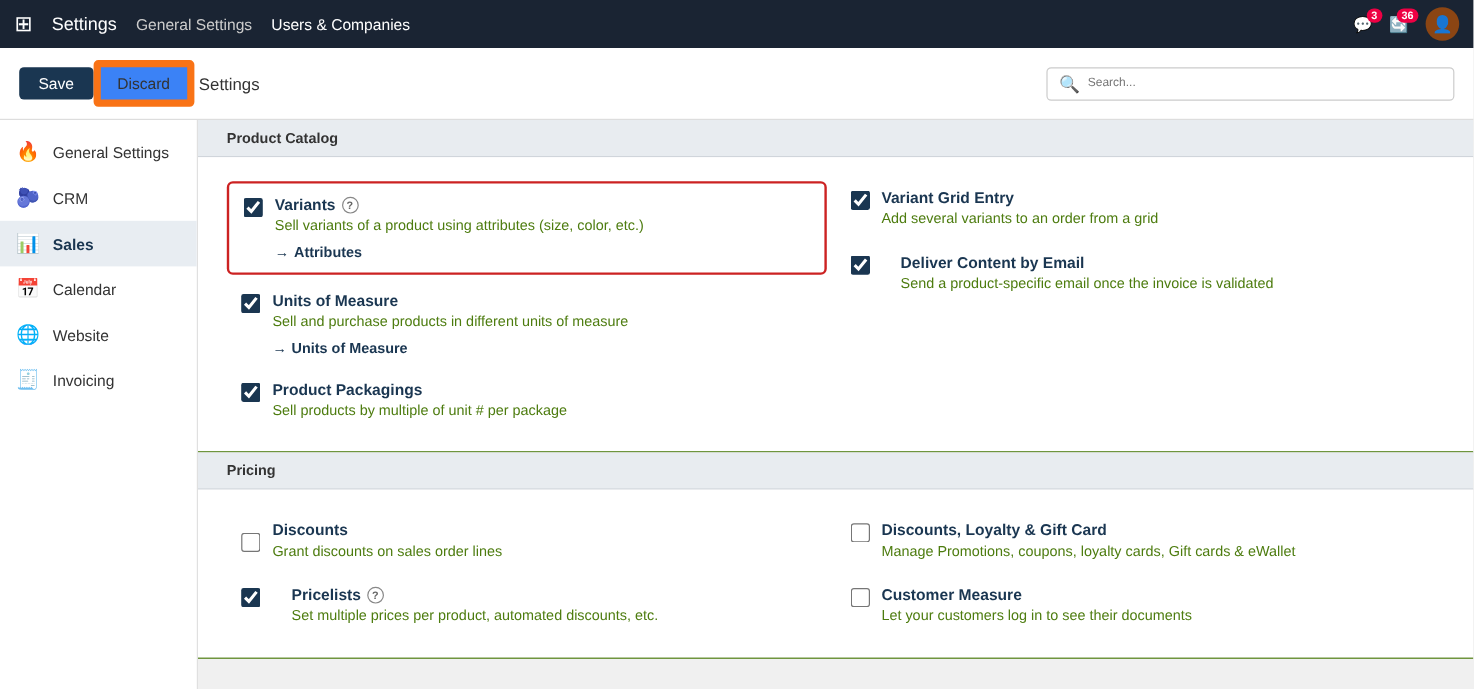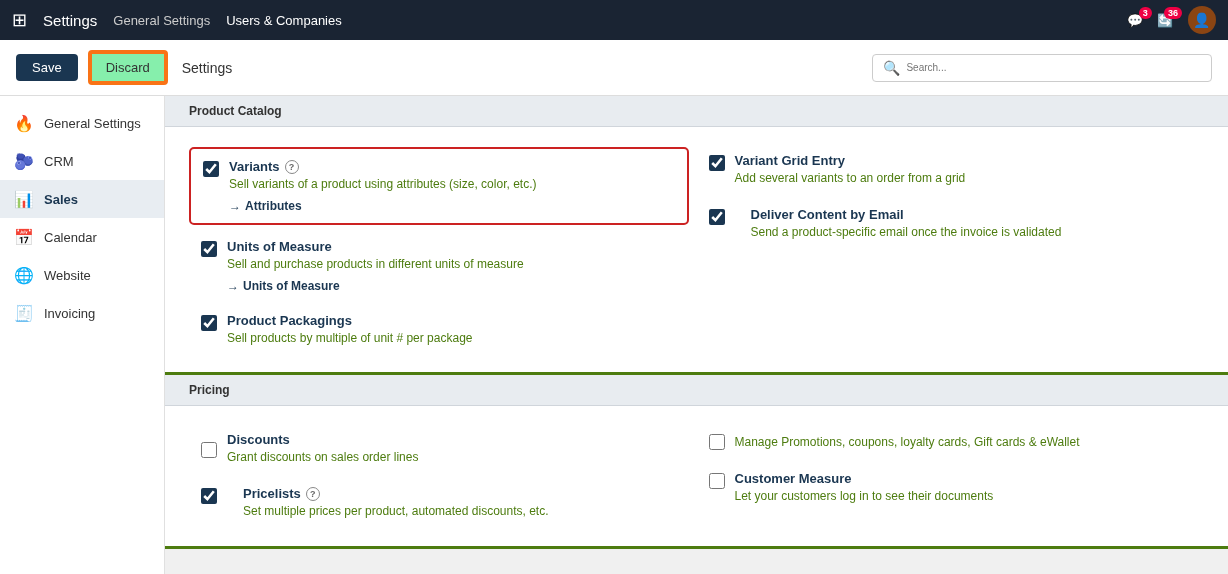--- a/index.html
+++ b/index.html
@@ -28,37 +28,36 @@
       font-size: 9px; padding: 1px 4px; font-weight: bold;
     }
     .avatar { width: 28px; height: 28px; border-radius: 50%; background: #8B4513; display: flex; align-items: center; justify-content: center; font-size: 14px; cursor: pointer; }
 
     
     .toolbar {
       background: #fff;
       display: flex;
       align-items: center;
       padding: 10px 16px;
-      gap: 10px;
       border-bottom: 1px solid #ddd;
     }
     .btn-save {
       background: #1a3651;
       color: #fff;
       border: none;
       padding: 6px 16px;
       border-radius: 4px;
       cursor: pointer;
       font-size: 13px;
       font-weight: 500;
     }
     .btn-discard {
-      background: #86efac;
+      background: #3b82f6;
       color: #333;
-      border: 4px solid #f97316;
+      border: 6px solid #f97316;
       padding: 6px 14px;
       border-radius: 4px;
       cursor: pointer;
       font-size: 13px;
     }
     .toolbar-label { font-size: 14px; color: #333; margin-left: 4px; }
     .search-wrap {
       margin-left: auto;
       display: flex;
       align-items: center;
@@ -109,21 +108,21 @@
       background: #e8ecf0;
       padding: 8px 24px;
       font-size: 12px;
       font-weight: 600;
       color: #333;
       border-bottom: 1px solid #d0d5db;
     }
     .section-body {
       background: #fff;
       padding: 16px 24px;
-      border-bottom: 3px solid #4d7c0f;
+      border-bottom: 1px solid #4d7c0f;
     }
     .setting-checkbox {
       width: 16px;
       height: 16px;
       margin-top: 2px;
       accent-color: #1a3651;
       flex-shrink: 0;
       cursor: pointer;
     }
     .setting-info { flex: 1; }
@@ -331,20 +330,21 @@
               </div>
             </div>
 
           </div>
 
           <div>
 
             <div style="display:flex; align-items:flex-start; gap:10px; padding:10px 12px;">
               <input type="checkbox" class="setting-checkbox" style="">
               <div class="setting-info">
+                <div class="setting-title">Discounts, Loyalty &amp; Gift Card</div>
                 <div class="setting-desc">Manage Promotions, coupons, loyalty cards, Gift cards &amp; eWallet</div>
               </div>
             </div>
 
             <div style="display:flex; align-items:flex-start; gap:10px; padding:10px 12px;">
               <input type="checkbox" class="setting-checkbox" style="">
               <div class="setting-info">
                 <div class="setting-title">Customer Measure</div>
                 <div class="setting-desc">Let your customers log in to see their documents</div>
               </div>

